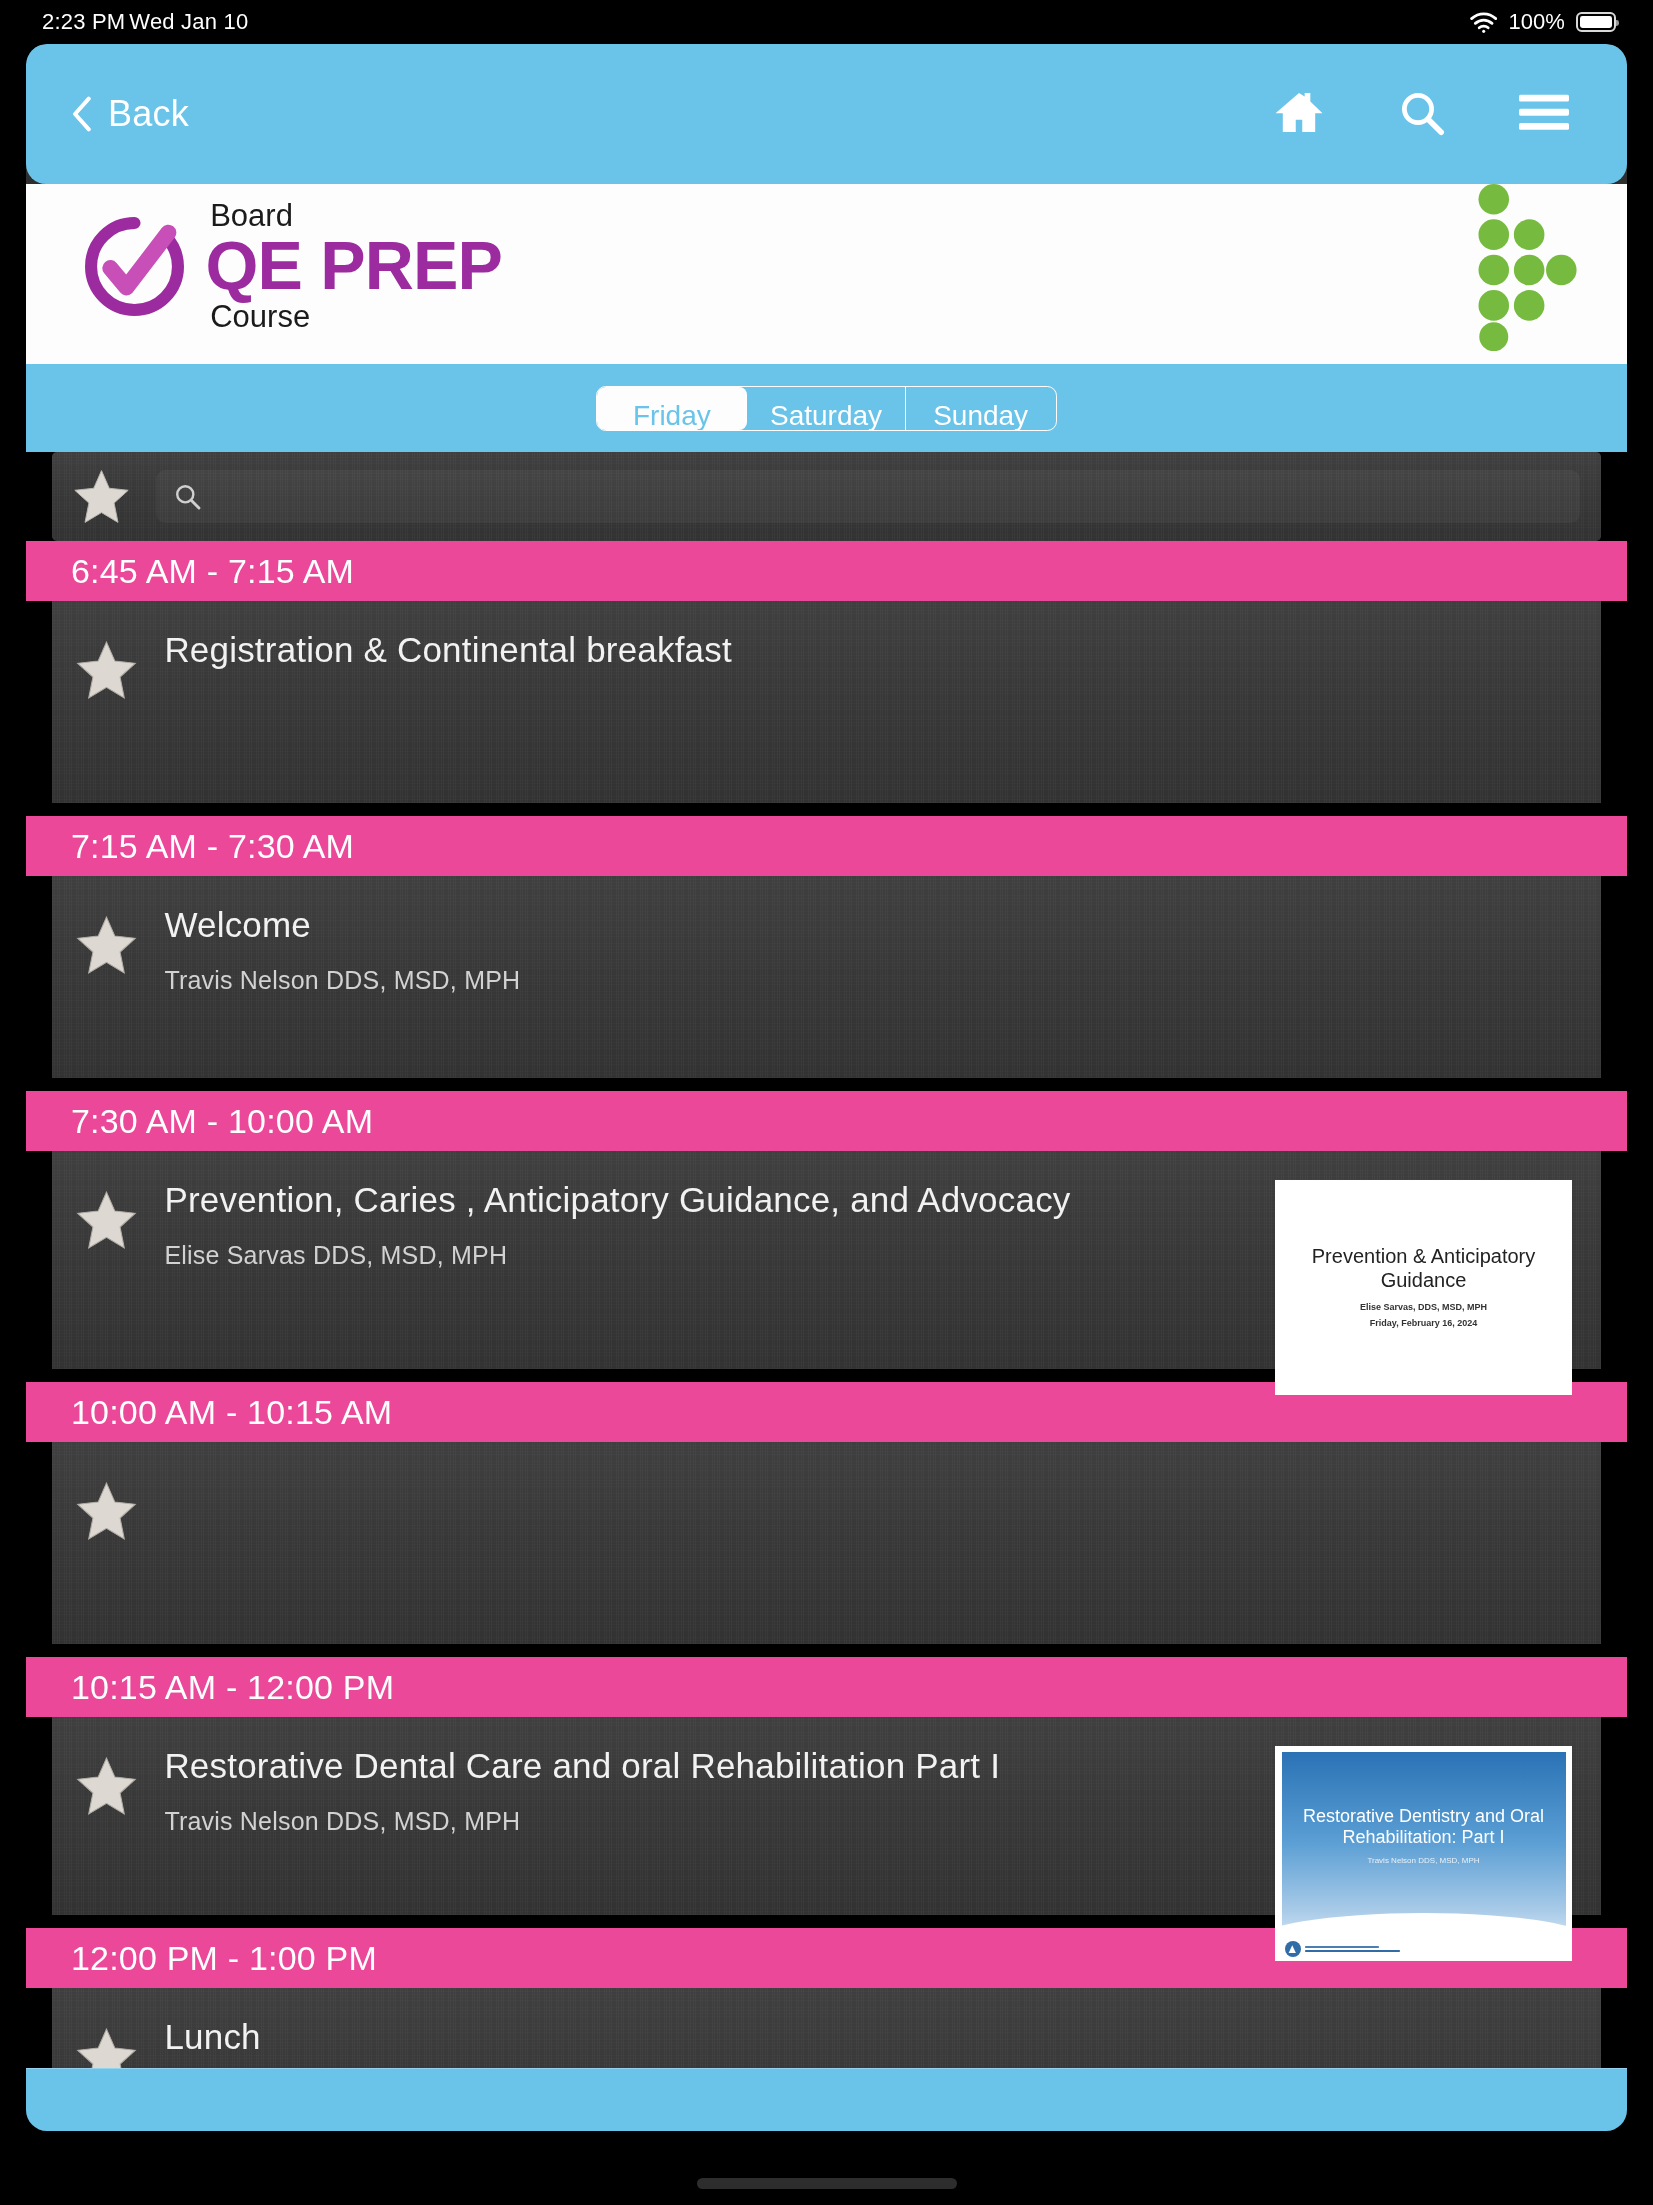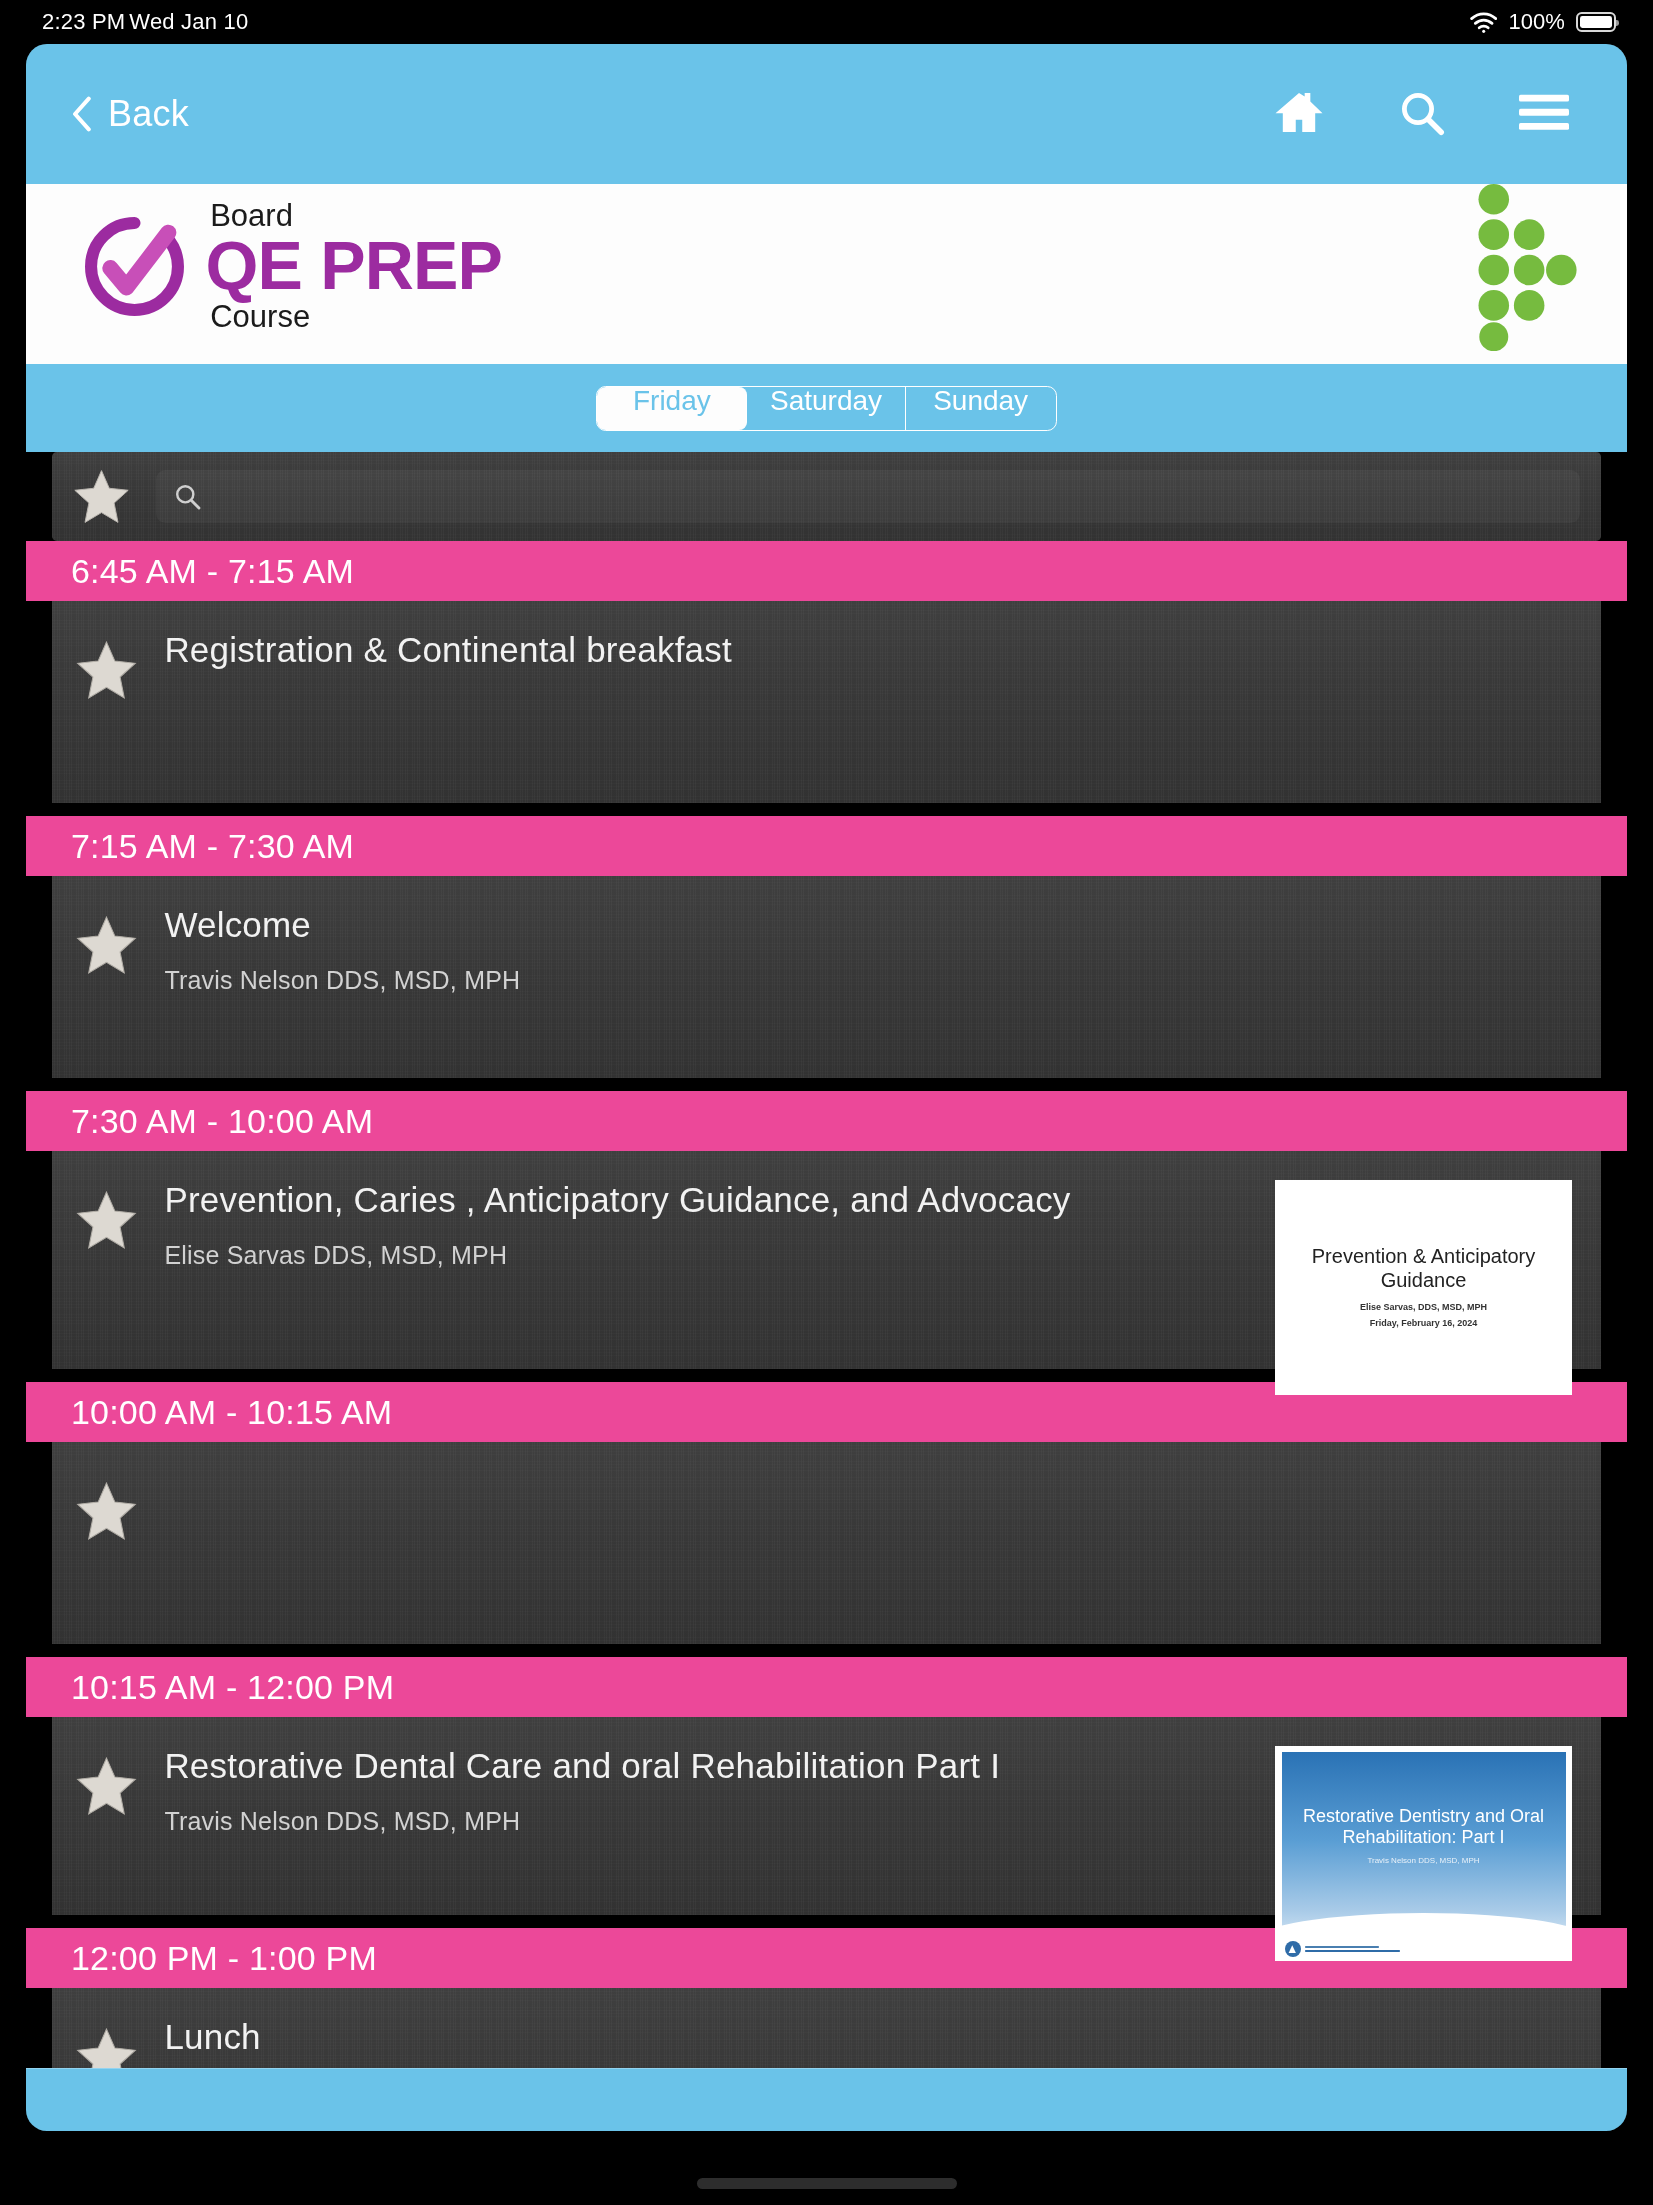--- a/index.html
+++ b/index.html
@@ -82,20 +82,21 @@
   }
 
   
   .navbar {
     position: relative;
     height: 140px;
     background: #6ac3e9;
     display: flex;
     align-items: center;
     padding: 0 42px 0 45px;
+    border-radius: 20px;
   }
   .back-button {
     display: flex;
     align-items: center;
     gap: 16px;
     color: #fff;
     cursor: pointer;
   }
   .chevron-left {
     width: 21px; height: 36px;
@@ -171,21 +172,21 @@
   }
   .segmented {
     display: flex;
     border: 1.6px solid #fff;
     border-radius: 9.7px;
     overflow: hidden;
     height: 45px;
   }
   .segment {
     display: flex;
-    align-items: flex-start;
+    align-items: flex-end;
     justify-content: center;
     padding: 0 22.6px;
     font-size: 28px;
     color: #fff;
     background: transparent;
     border-right: 1.6px solid #fff;
     cursor: pointer;
     min-width: 150px;
     line-height: 1;
   }

